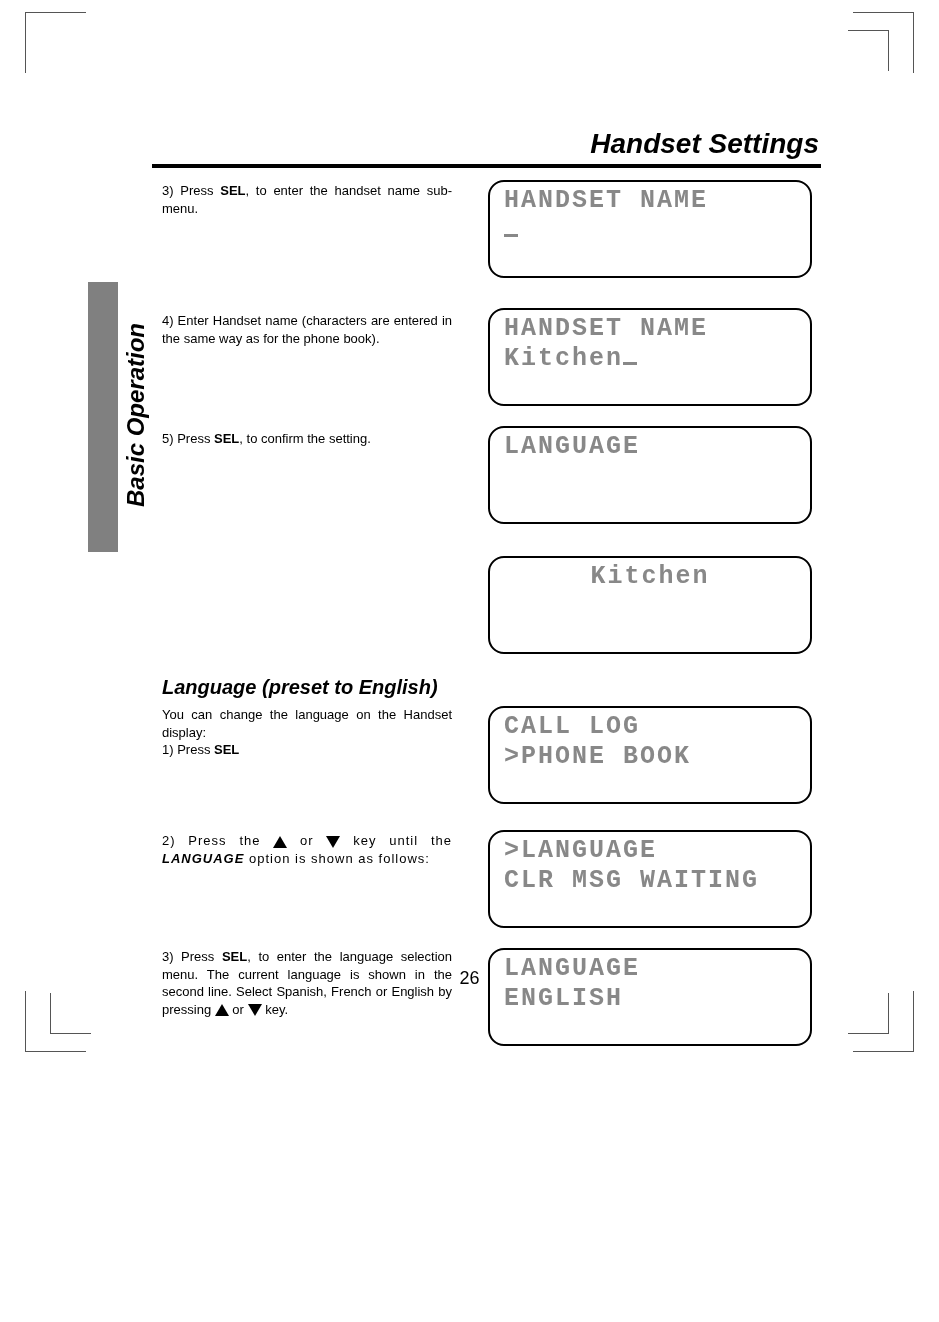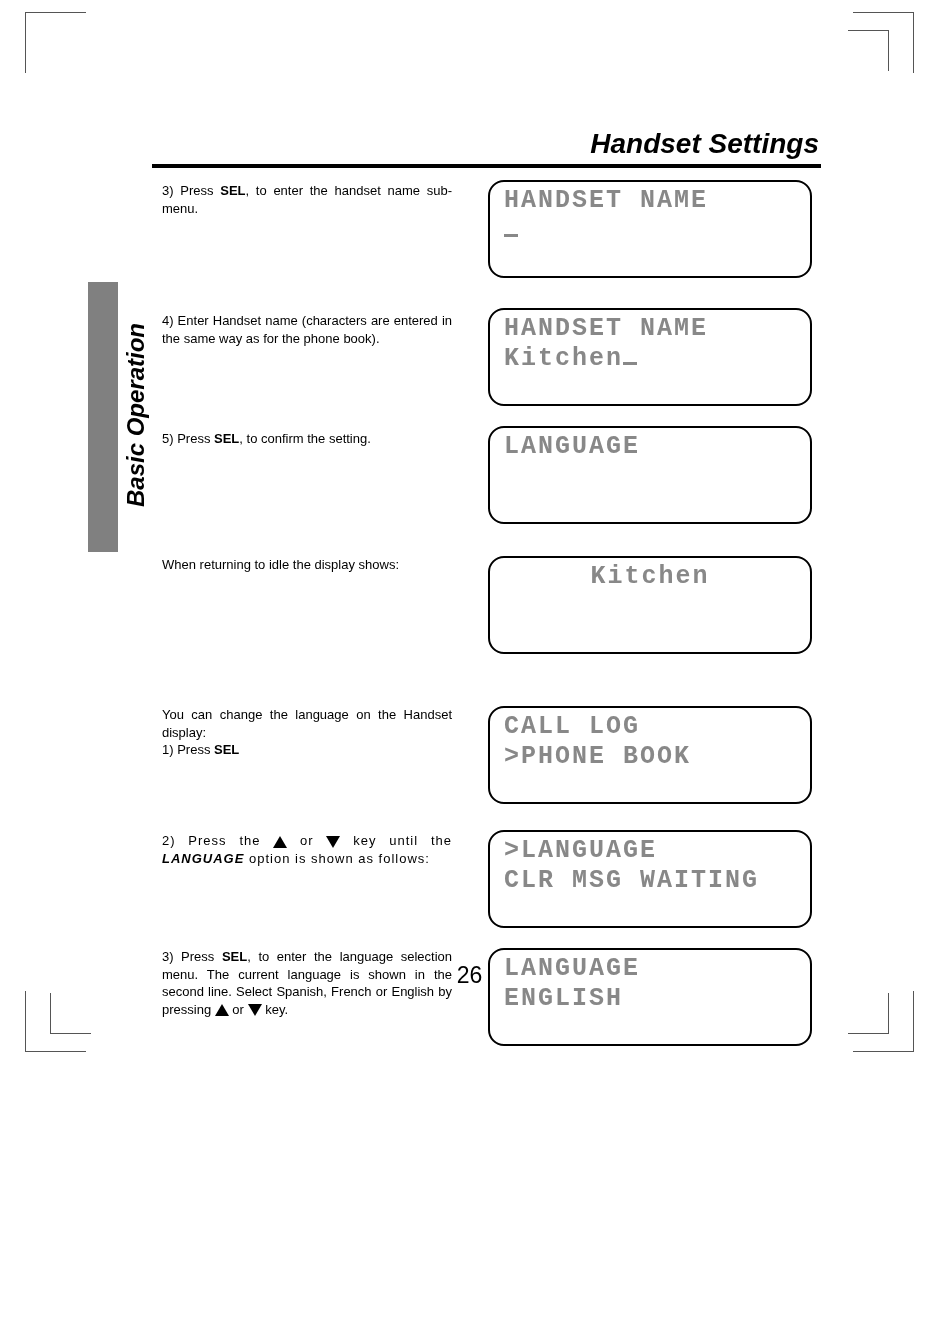--- a/index.html
+++ b/index.html
@@ -27,21 +27,21 @@
   .arrow{display:inline-block;vertical-align:middle;border-left:7px solid transparent;border-right:7px solid transparent}
   .arrow.up{border-bottom:12px solid #000}
   .arrow.down{border-top:12px solid #000}
 
   .subhead{position:absolute;left:162px;font-size:20px;font-style:italic;font-weight:bold}
 
   .lcd{position:absolute;left:488px;width:324px;height:98px;border:2px solid #000;border-radius:16px;padding:4px 14px;box-sizing:border-box;font-family:"Courier New",monospace;font-weight:bold;font-size:25px;letter-spacing:2px;line-height:1.2;color:#888}
   .lcd .cursor{display:inline-block;width:14px;border-bottom:3px solid #888;vertical-align:baseline}
   .lcd.center{text-align:center}
 
-  .pagenum{position:absolute;left:0;right:0;bottom:75px;text-align:center;font-size:23px}
+  .pagenum{position:absolute;left:0;right:0;bottom:75px;text-align:center;font-size:18px}
 </style>
 </head>
 <body>
 
 <div class="page">
 
   <div class="crop tl-outer"></div>
   <div class="crop tr-outer"></div>
   <div class="crop tr-inner"></div>
   <div class="crop bl-outer"></div>
@@ -73,25 +73,25 @@
     <div><span>Kitchen</span><span class="cursor"></span></div>
   </div>
 
   <div class="body-text" style="top:430px">
     5) Press <span class="sel">SEL</span>, to confirm the setting.
   </div>
   <div class="lcd" style="top:426px">
     <div> LANGUAGE</div>
   </div>
 
-  <div class="body-text" style="top:556px">When returning to idle the display shows:</div>
   <div class="lcd center" style="top:556px">
     <div>Kitchen</div>
   </div>
 
+  <div class="subhead" style="top:676px">Language (preset to English)</div>
 
   <div class="body-text" style="top:706px">
     You can change the language on the Handset display:<br>
     1) Press <span class="sel">SEL</span>
   </div>
   <div class="lcd" style="top:706px">
     <div> CALL LOG</div>
     <div>&gt;PHONE BOOK</div>
   </div>
 

